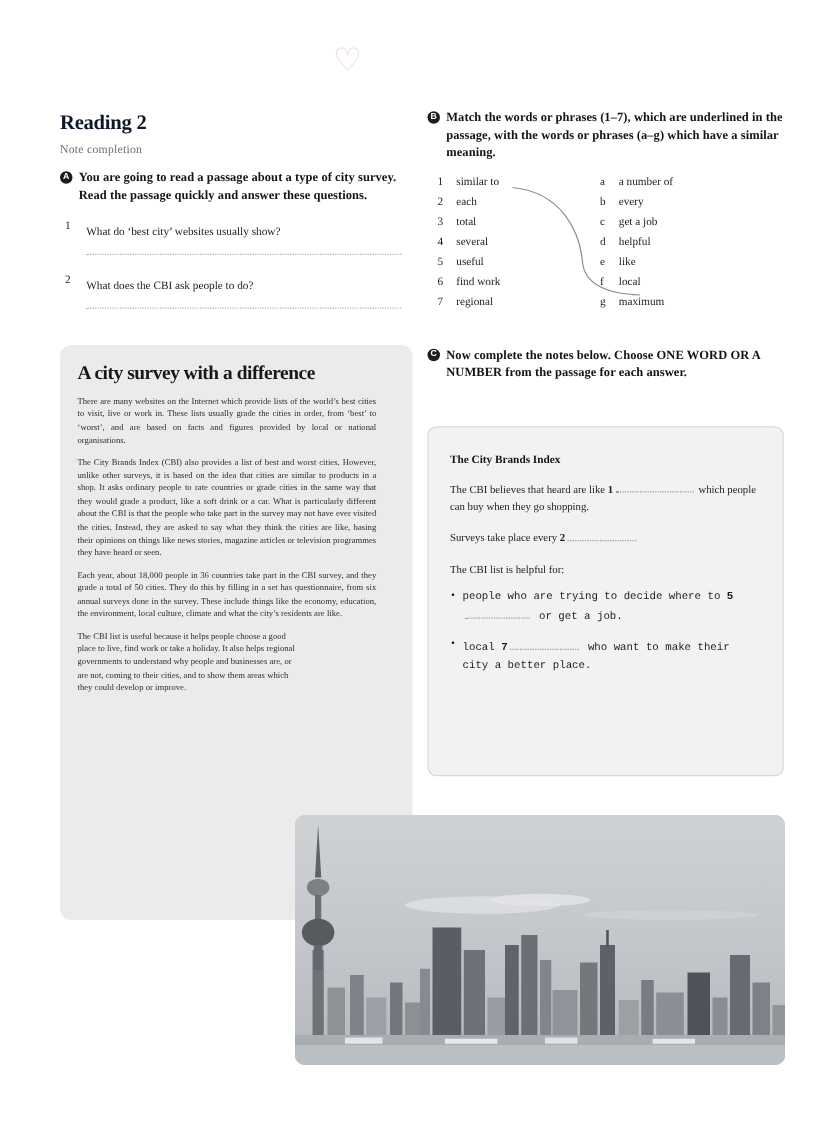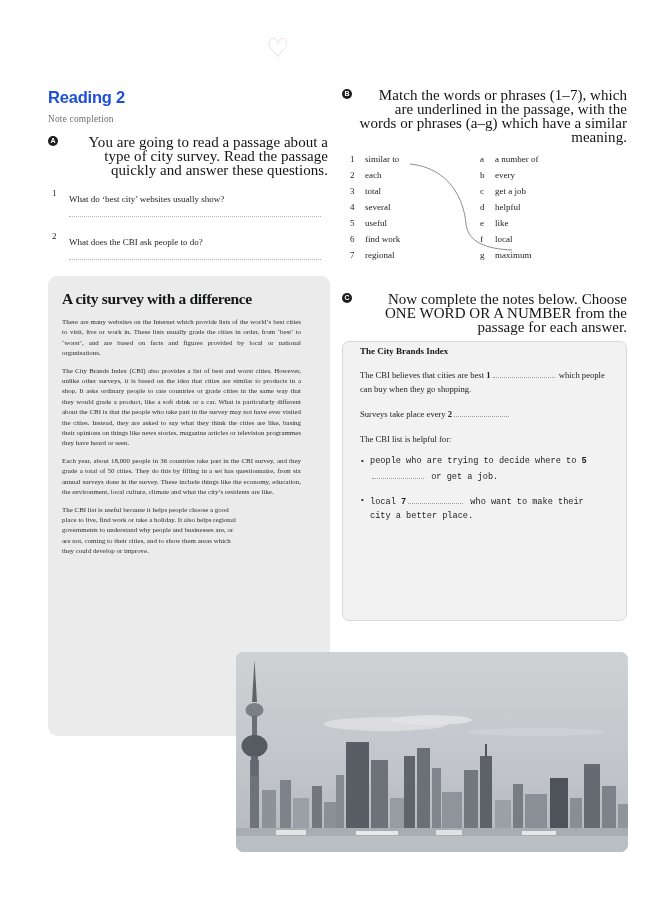--- a/index.html
+++ b/index.html
@@ -43,24 +43,24 @@
   }
   .col-right {
     position: absolute;
     left: 342px;
     top: 88px;
     width: 285px;
   }
 
   
   .h-title {
-    font-family: Liberation Sans, sans-serif;
+    font-family: Liberation Serif, serif;
     font-weight: bold;
     font-size: 16.5px;
-    color: #1d4ed8;
+    color: #0f172a;
     letter-spacing: -0.2px;
     margin: 0 0 7px 0;
   }
   .h-sub {
     font-family: "Liberation Serif", serif;
     font-size: 9.4px;
     color: #6d6d6d;
     margin: 0 0 11px 0;
     letter-spacing: 0.2px;
   }
@@ -81,27 +81,26 @@
     background: #1d1d1d;
     color: #ffffff;
     font-size: 7px;
     font-weight: bold;
     line-height: 10px;
     text-align: center;
     font-family: "Liberation Sans", sans-serif;
   }
   .ex-rubric {
     font-family: "Liberation Serif", serif;
-    font-weight: normal;
-    font-size: 15px;
+    font-weight: bold;
+    font-size: 10px;
     line-height: 14px;
     color: #141414;
     margin: 0;
     letter-spacing: 0.05px;
-    text-align: right;
   }
 
   
   .q-list {
     margin: 11px 0 0 0;
     padding: 0;
     list-style: none;
   }
   .q-item {
     position: relative;
@@ -203,21 +202,21 @@
   .notes {
     position: absolute;
     left: 342px;
     top: 341px;
     width: 285px;
     height: 280px;
     background: #f2f2f2;
     border: 1px solid #d9d9d9;
     border-radius: 7px;
     box-sizing: border-box;
-    padding: 4px 17px;
+    padding: 20px 17px;
   }
   .notes-title {
     font-family: "Liberation Serif", serif;
     font-weight: bold;
     font-size: 9px;
     color: #141414;
     margin: 0 0 12px 0;
   }
   .notes p {
     font-family: "Liberation Serif", serif;
@@ -397,21 +396,21 @@
     <p>There are many websites on the Internet which provide lists of the world’s best cities to visit, live or work in. These lists usually grade the cities in order, from ‘best’ to ‘worst’, and are based on facts and figures provided by local or national organisations.</p>
     <p>The City Brands Index (CBI) also provides a list of best and worst cities. However, unlike other surveys, it is based on the idea that cities are similar to products in a shop. It asks ordinary people to rate countries or grade cities in the same way that they would grade a product, like a soft drink or a car. What is particularly different about the CBI is that the people who take part in the survey may not have ever visited the cities. Instead, they are asked to say what they think the cities are like, basing their opinions on things like news stories, magazine articles or television programmes they have heard or seen.</p>
     <p>Each year, about 18,000 people in 36 countries take part in the CBI survey, and they grade a total of 50 cities. They do this by filling in a set has questionnaire, from six annual surveys done in the survey. These include things like the economy, education, the environment, local culture, climate and what the city’s residents are like.</p>
     <p class="narrow">The CBI list is useful because it helps people choose a good place to live, find work or take a holiday. It also helps regional governments to understand why people and businesses are, or are not, coming to their cities, and to show them areas which they could develop or improve.</p>
   </div>
 
   <div class="notes">
     <div class="notes-title">The City Brands Index</div>
 
     <p>
-      <span>The CBI believes that cities are best</span>
+      <span>The CBI believes that heard are like</span>
       <span class="num-label">1</span><span class="gap w1"></span>
       <span>which people can buy when they go shopping.</span>
     </p>
 
     <p>
       <span>Surveys take place every</span>
       <span class="num-label">2</span><span class="gap w2"></span>
       <span></span>
     </p>
 

